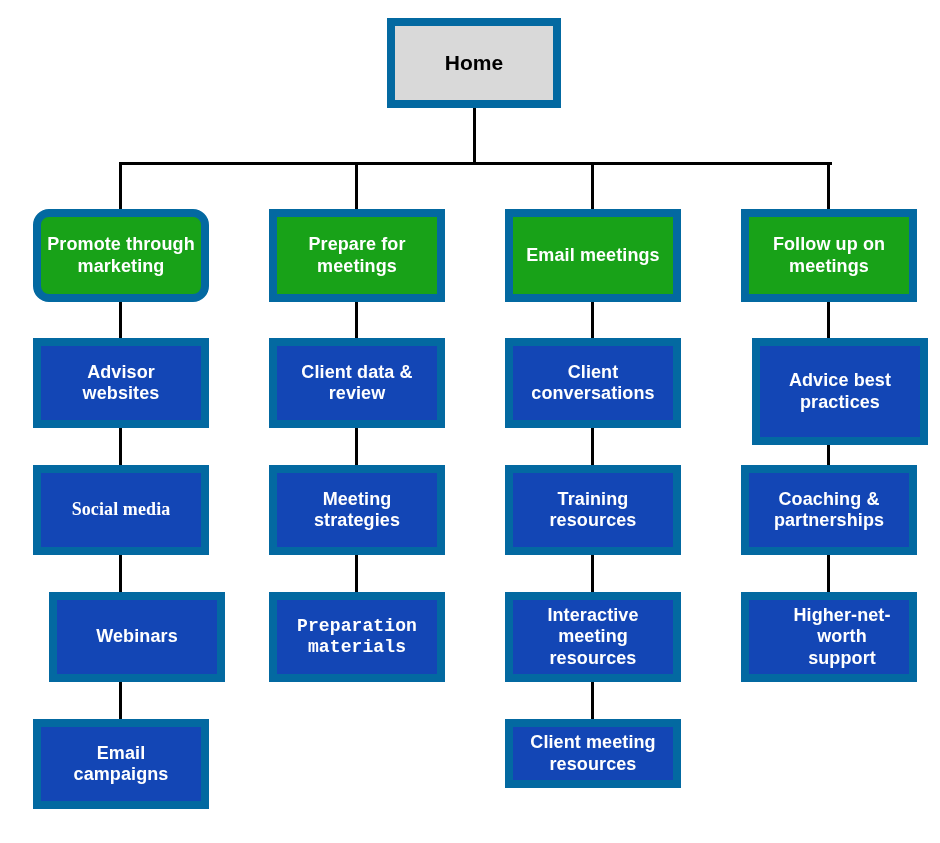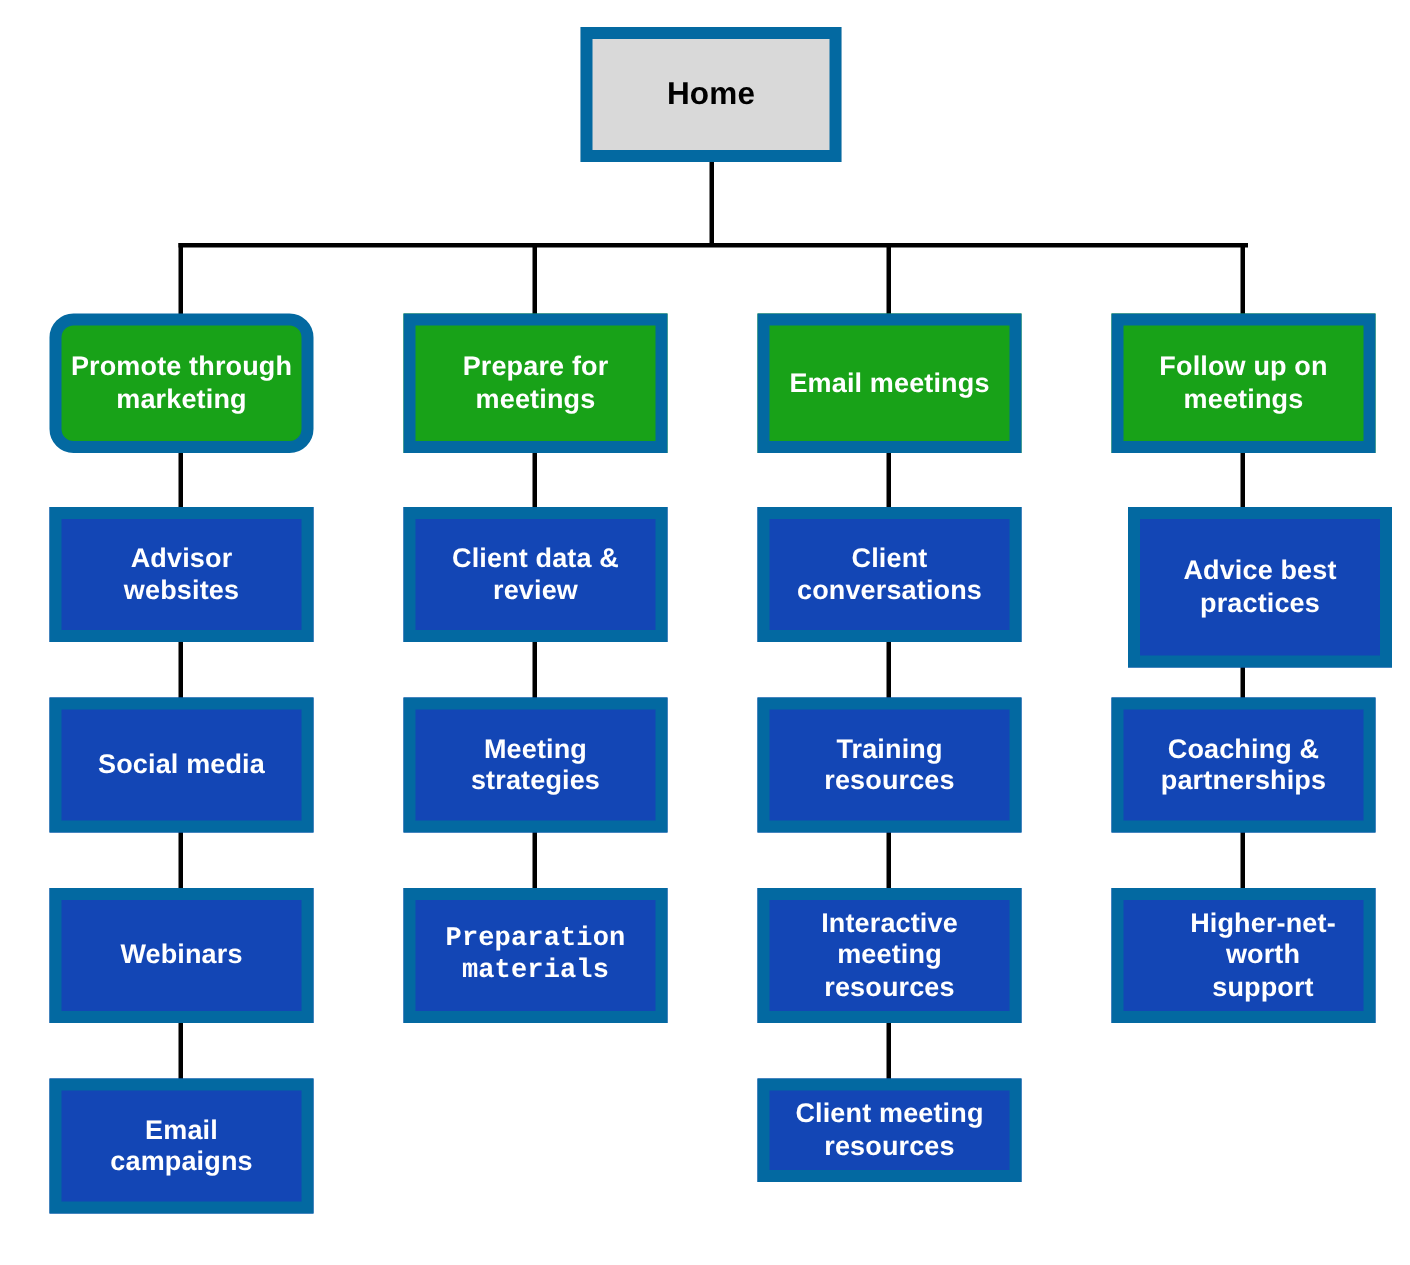--- a/index.html
+++ b/index.html
@@ -93,24 +93,24 @@
   <div class="node node-root" style="left:387px; top:18px; width:174px; height:90px;">
     <span class="node-label">Home</span>
   </div>
 
   <div class="node node-section" style="left:33px; top:209px; width:176px; height:93px;border-radius:16px;">
     <span class="node-label">Promote through marketing</span>
   </div>
   <div class="node node-page" style="left:33px; top:338px; width:176px; height:90px;">
     <span class="node-label">Advisor websites</span>
   </div>
-  <div class="node node-page" style="left:33px; top:465px; width:176px; height:90px;">
+  <div class="node node-page" style="left:33px; top:465px; width:176px; height:90px;font-family:Liberation Serif, serif;">
     <span class="node-label">Social media</span>
   </div>
-  <div class="node node-page" style="left:33px; top:592px; width:176px; height:90px;">
+  <div class="node node-page" style="left:49px; top:592px; width:176px; height:90px;">
     <span class="node-label">Webinars</span>
   </div>
   <div class="node node-page" style="left:33px; top:719px; width:176px; height:90px;">
     <span class="node-label">Email campaigns</span>
   </div>
 
   <div class="node node-section" style="left:269px; top:209px; width:176px; height:93px;">
     <span class="node-label">Prepare for meetings</span>
   </div>
   <div class="node node-page" style="left:269px; top:338px; width:176px; height:90px;">

